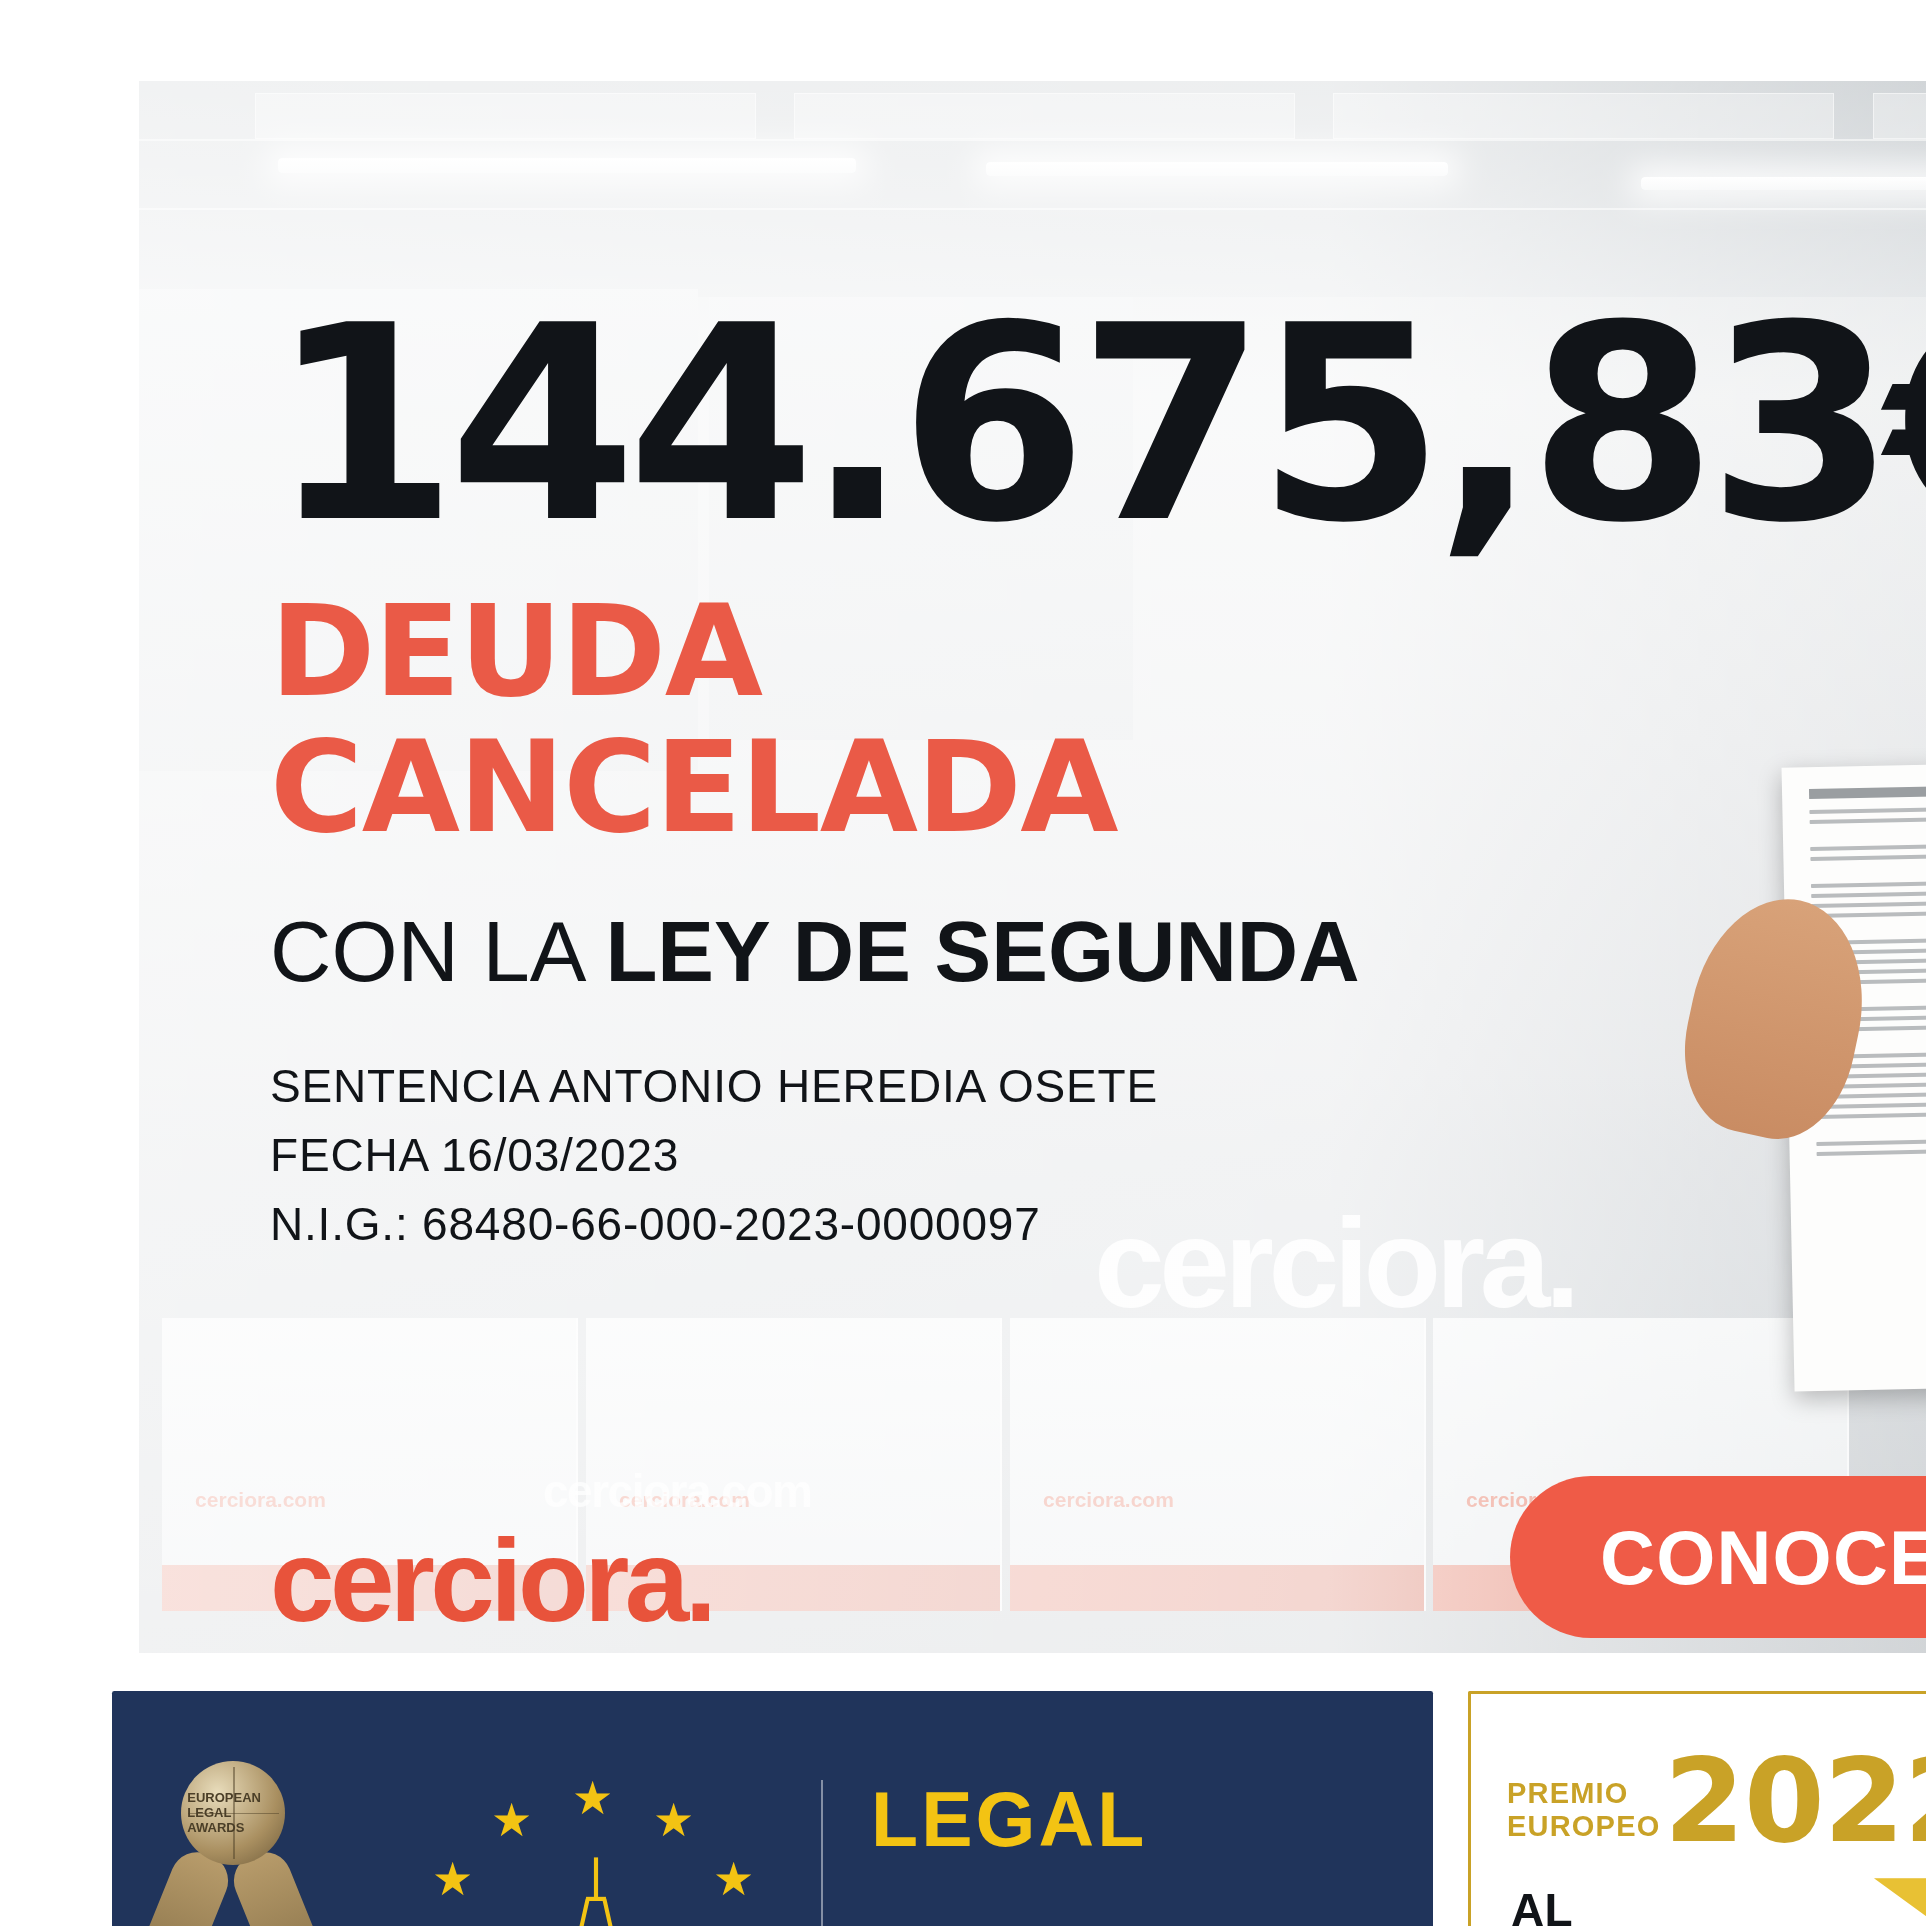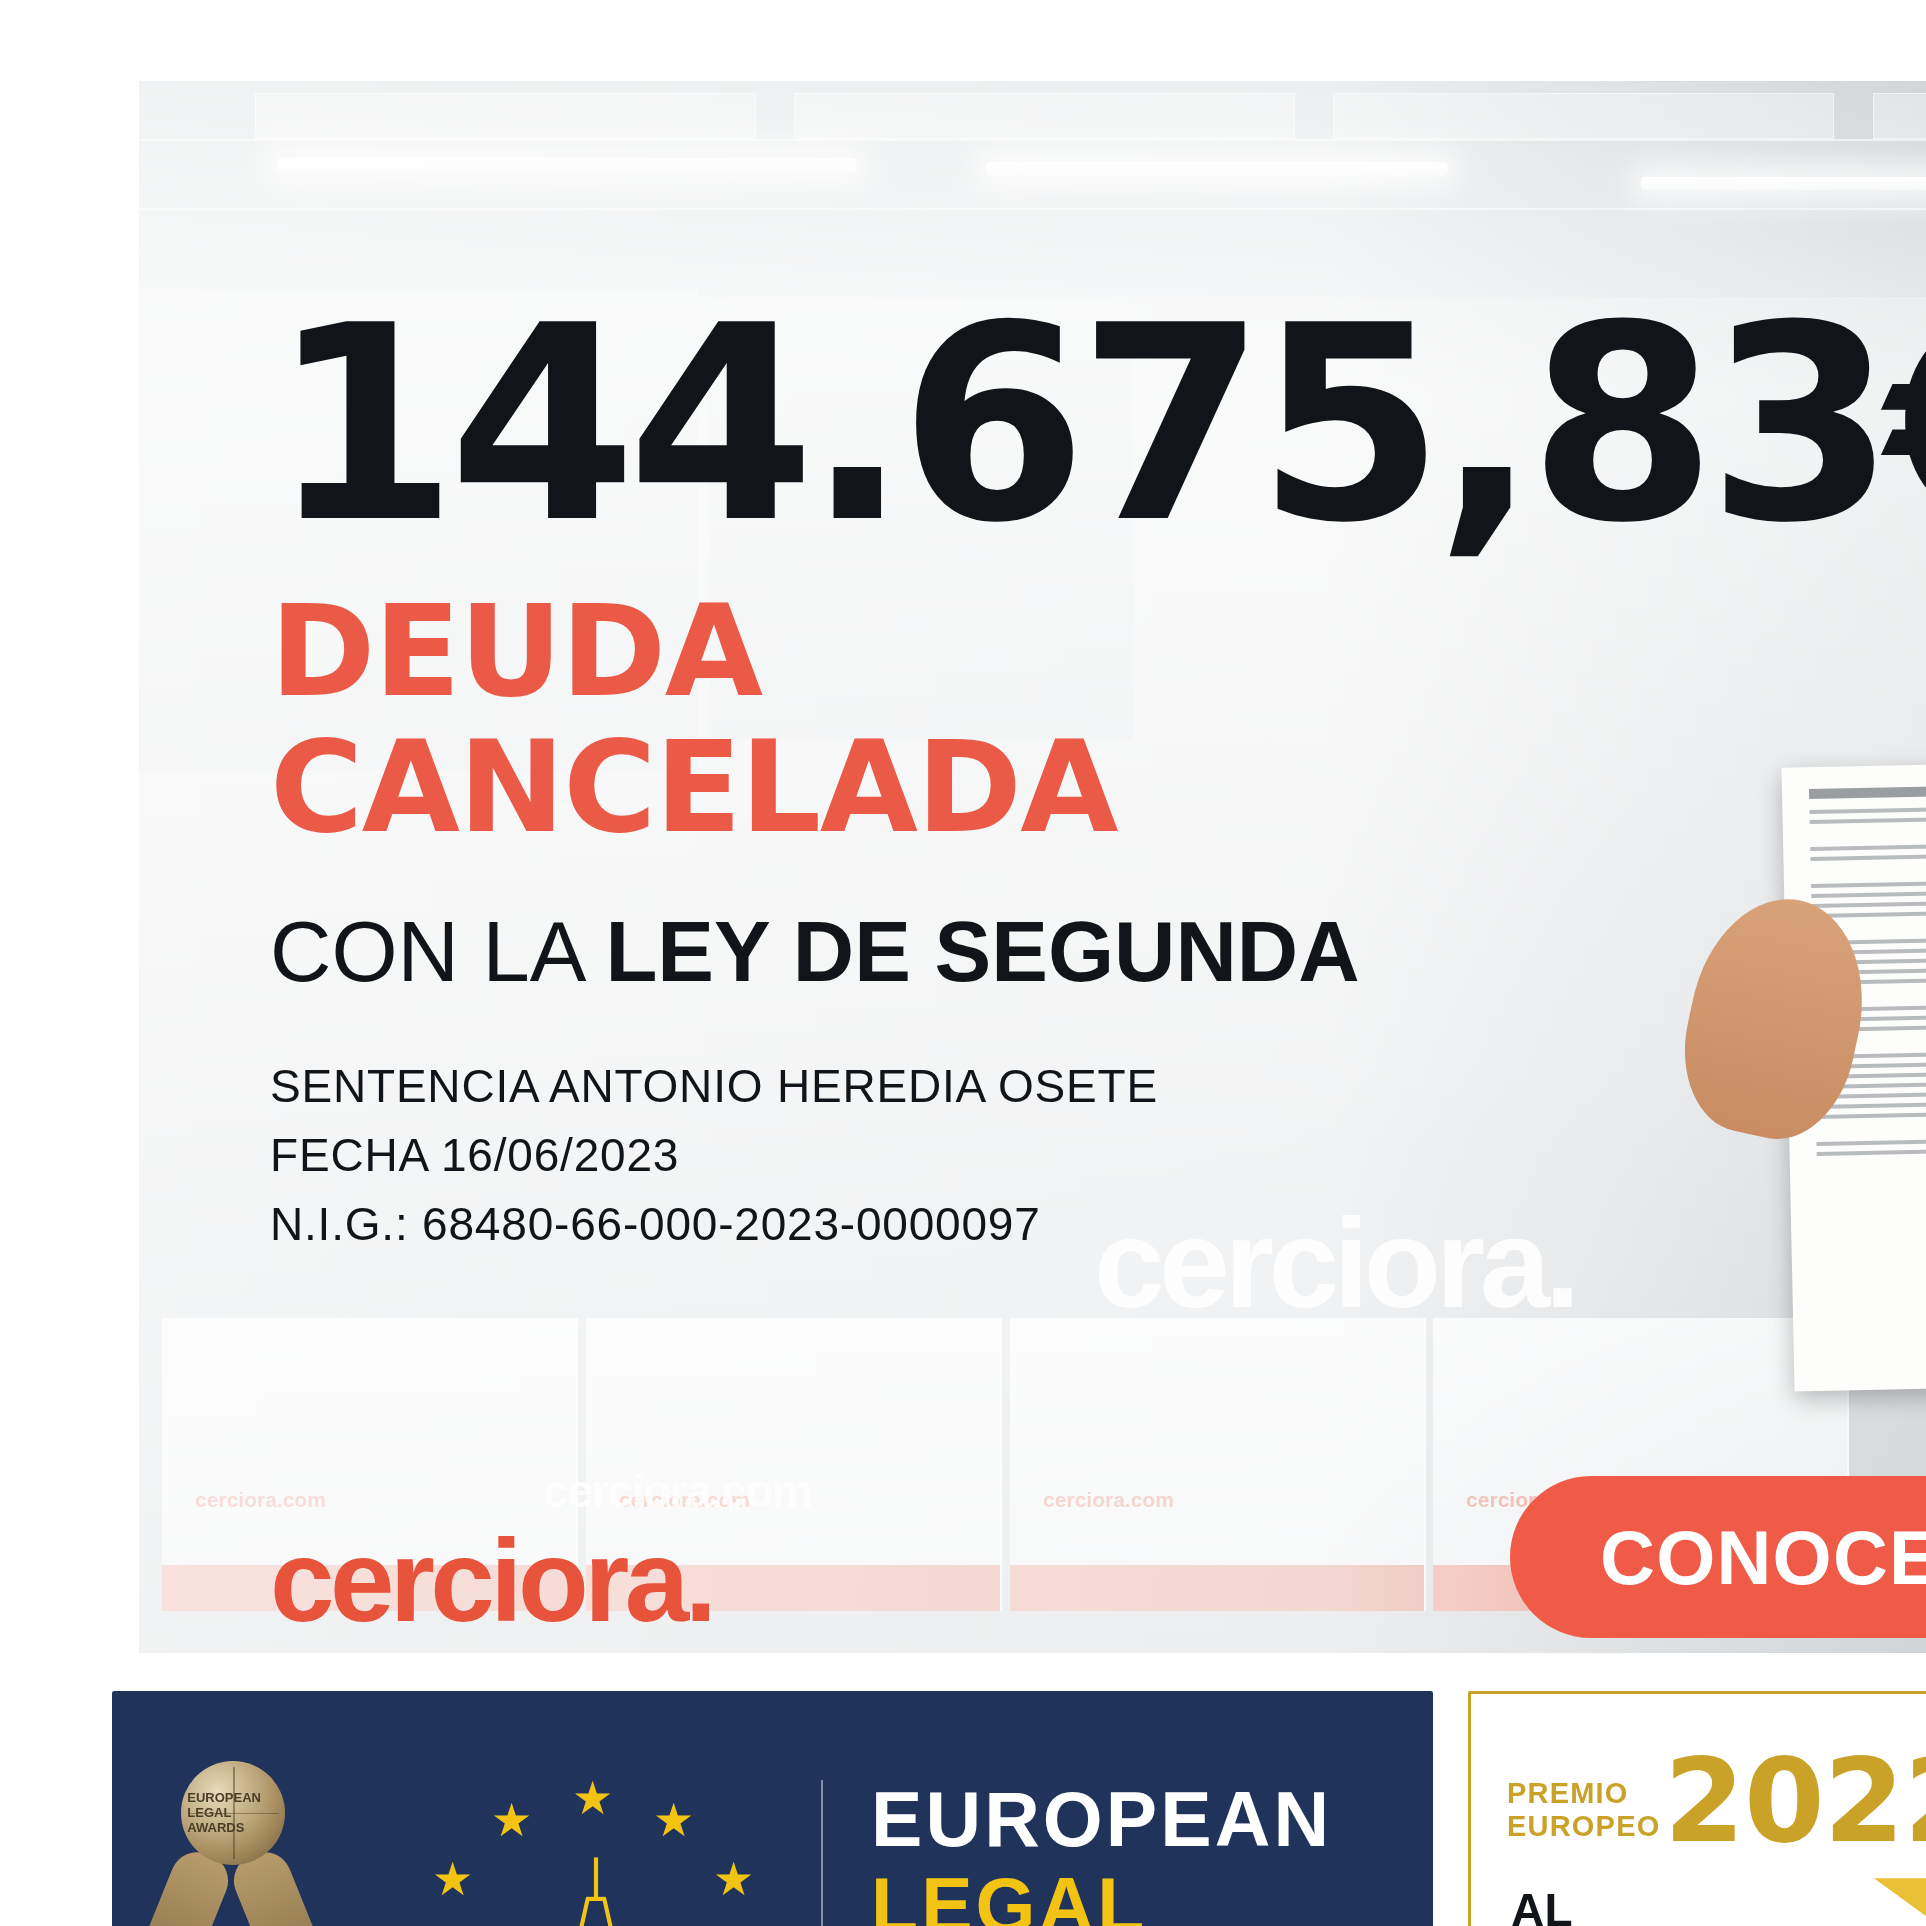--- a/index.html
+++ b/index.html
@@ -267,21 +267,21 @@
 
       <div class="conla">
         <span>CON LA </span><b>LEY DE SEGUNDA</b><br>
       </div>
 
       <div class="meta">
         <div class="meta-row">
           <span>SENTENCIA </span><b>ANTONIO HEREDIA OSETE</b>
         </div>
         <div class="meta-row">
-          <span>FECHA </span><b>16/06/2023</b>
+          <span>FECHA </span><b>16/03/2023</b>
         </div>
         <div class="meta-row">
           <span>N.I.G.: </span><b>68480-66-000-2023-0000097</b>
         </div>
       </div>
     </div>
 
     <div class="doc">
       <div class="hdr"></div>
       <div class="dl m"></div>
@@ -361,21 +361,20 @@
             <path d="M78 100 L122 100"></path>
             <path d="M60 252 L90 160"></path>
             <path d="M140 252 L110 160"></path>
           </g>
         </svg>
       </div>
 
       <div class="divider1"></div>
 
       <div class="a1-text">
-        <div class="a1-l1">EUROPEAN</div>
         <div class="a1-l2">LEGAL</div>
 
       </div>
     </div>
 
     <div class="award2">
       <div class="a2-inner">
         <div class="a2-premio">
           <div>PREMIO</div>
           <div>EUROPEO</div>

